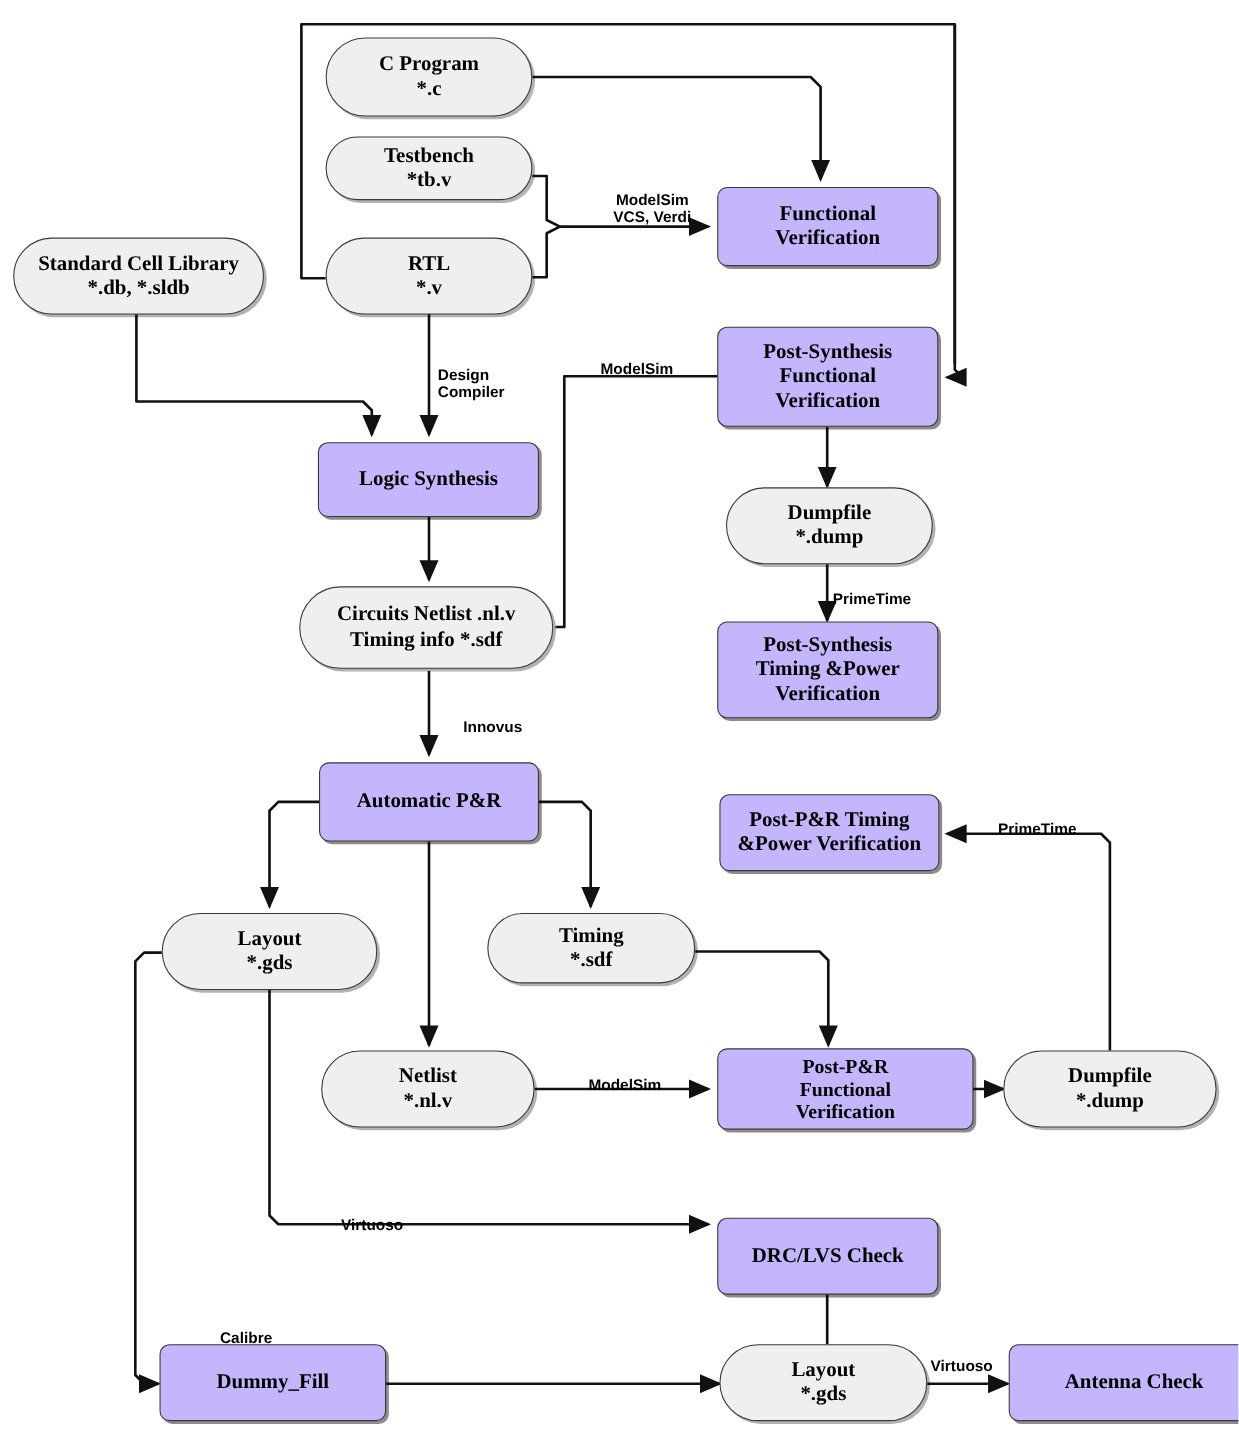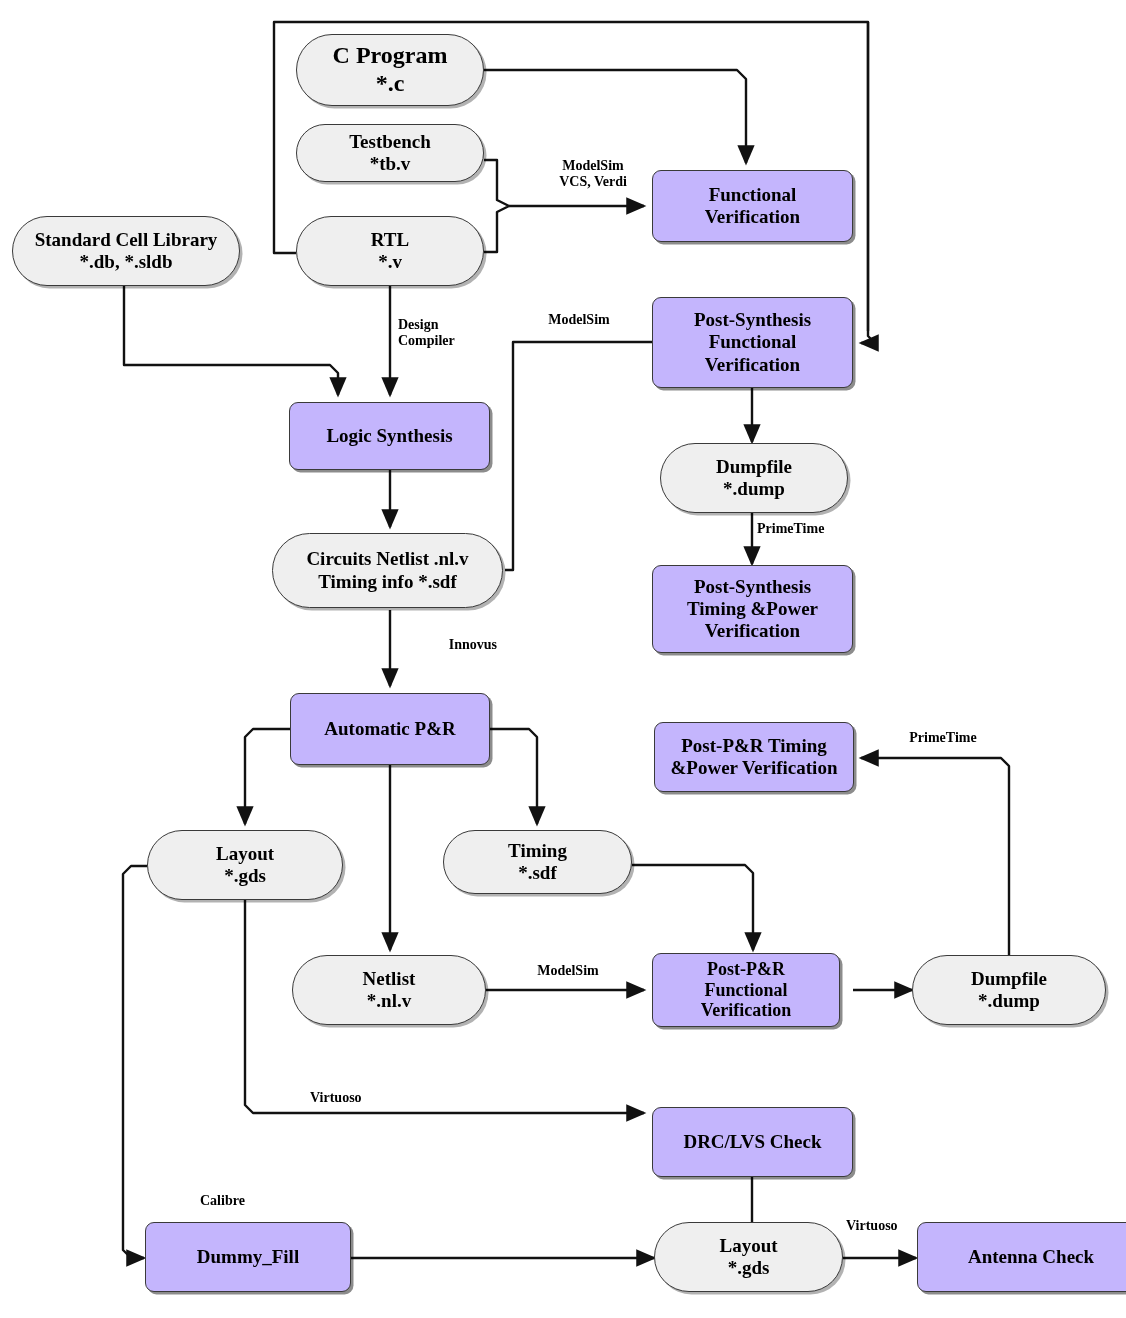--- a/index.html
+++ b/index.html
@@ -43,28 +43,29 @@
     border-radius: 9px;
     box-shadow: 2.5px 2.5px 0 rgba(0,0,0,0.45);
   }
   .node.data {
     background: #efefef;
     border-radius: 999px;
     box-shadow: 2.5px 2.5px 0 rgba(0,0,0,0.30);
   }
   .edge-label {
     position: absolute;
-    font-family: Liberation Serif, serif;
+    font-family: Liberation Sans, sans-serif;
     font-weight: bold;
     color: #000000;
     text-align: center;
     line-height: 1.12;
     z-index: 4;
     white-space: pre-line;
     pointer-events: none;
+    margin-top: 16px;
   }
 </style>
 </head>
 <body>
 
 <div id="canvas">
 
   <svg class="edges" viewBox="0 0 1126 1318" xmlns="http://www.w3.org/2000/svg">
     <defs>
       <marker id="arrow" markerWidth="9" markerHeight="9" refX="7.4" refY="4" orient="auto" markerUnits="strokeWidth">
@@ -114,21 +115,21 @@
       <path d="M 147 866 L 131 866 L 123 874 L 123 1250 L 131 1258 L 144 1258" marker-end="url(#arrow)"></path>
 
       <path d="M 351 1258 L 654 1258" marker-end="url(#arrow)"></path>
 
       <path d="M 752 1222 L 752 1158" marker-end="url(#arrow)"></path>
 
       <path d="M 843 1258 L 916 1258" marker-end="url(#arrow)"></path>
     </g>
   </svg>
 
-  <div class="node data" style="left:296px; top:34px; width:188px; height:72px; font-size:24px;">C Program
+  <div class="node data" style="left:296px; top:34px; width:188px; height:72px; font-size:19px;">C Program
 *.c</div>
 
   <div class="node data" style="left:296px; top:124px; width:188px; height:58px; font-size:19px;">Testbench
 *tb.v</div>
 
   <div class="node data" style="left:296px; top:216px; width:188px; height:70px; font-size:19px;">RTL
 *.v</div>
 
   <div class="node data" style="left:12px; top:216px; width:228px; height:70px; font-size:19px;">Standard Cell Library
 *.db, *.sldb</div>
@@ -159,21 +160,21 @@
 
   <div class="node data" style="left:147px; top:830px; width:196px; height:70px; font-size:19px;">Layout
 *.gds</div>
 
   <div class="node data" style="left:443px; top:830px; width:189px; height:64px; font-size:19px;">Timing
 *.sdf</div>
 
   <div class="node data" style="left:292px; top:955px; width:194px; height:70px; font-size:19px;">Netlist
 *.nl.v</div>
 
-  <div class="node process" style="left:652px; top:953px; width:188px; height:74px; font-size:18px;">Post-P&amp;R
+  <div class="node process" style="left:652px; top:953px; width:233px; height:74px; font-size:18px;">Post-P&amp;R
 Functional
 Verification</div>
 
   <div class="node data" style="left:912px; top:955px; width:194px; height:70px; font-size:19px;">Dumpfile
 *.dump</div>
 
   <div class="node process" style="left:652px; top:1087px; width:201px; height:70px; font-size:19px;margin-top:20px;">DRC/LVS Check</div>
 
   <div class="node process" style="left:145px; top:1222px; width:206px; height:70px; font-size:19px;">Dummy_Fill</div>
 
@@ -185,21 +186,21 @@
   <div class="edge-label" style="left:525px; top:158px; width:136px; font-size:14px;">ModelSim
 VCS, Verdi</div>
 
   <div class="edge-label" style="left:398px; top:317px; width:112px; font-size:14px; text-align:left;">Design
 Compiler</div>
 
   <div class="edge-label" style="left:524px; top:312px; width:110px; font-size:14px;">ModelSim</div>
 
   <div class="edge-label" style="left:757px; top:521px; width:112px; font-size:14px; text-align:left;">PrimeTime</div>
 
-  <div class="edge-label" style="left:399px; top:637px; width:98px; font-size:14px; text-align:right;">Innovus</div>
+  <div class="edge-label" style="left:399px; top:637px; width:98px; font-size:14px; text-align:center;">Innovus</div>
 
   <div class="edge-label" style="left:888px; top:730px; width:110px; font-size:14px;">PrimeTime</div>
 
   <div class="edge-label" style="left:508px; top:963px; width:120px; font-size:14px;">ModelSim</div>
 
   <div class="edge-label" style="left:310px; top:1090px; width:110px; font-size:14px; text-align:left;">Virtuoso</div>
 
   <div class="edge-label" style="left:200px; top:1193px; width:100px; font-size:14px; text-align:left;">Calibre</div>
 
   <div class="edge-label" style="left:846px; top:1218px; width:92px; font-size:14px; text-align:left;">Virtuoso</div>

